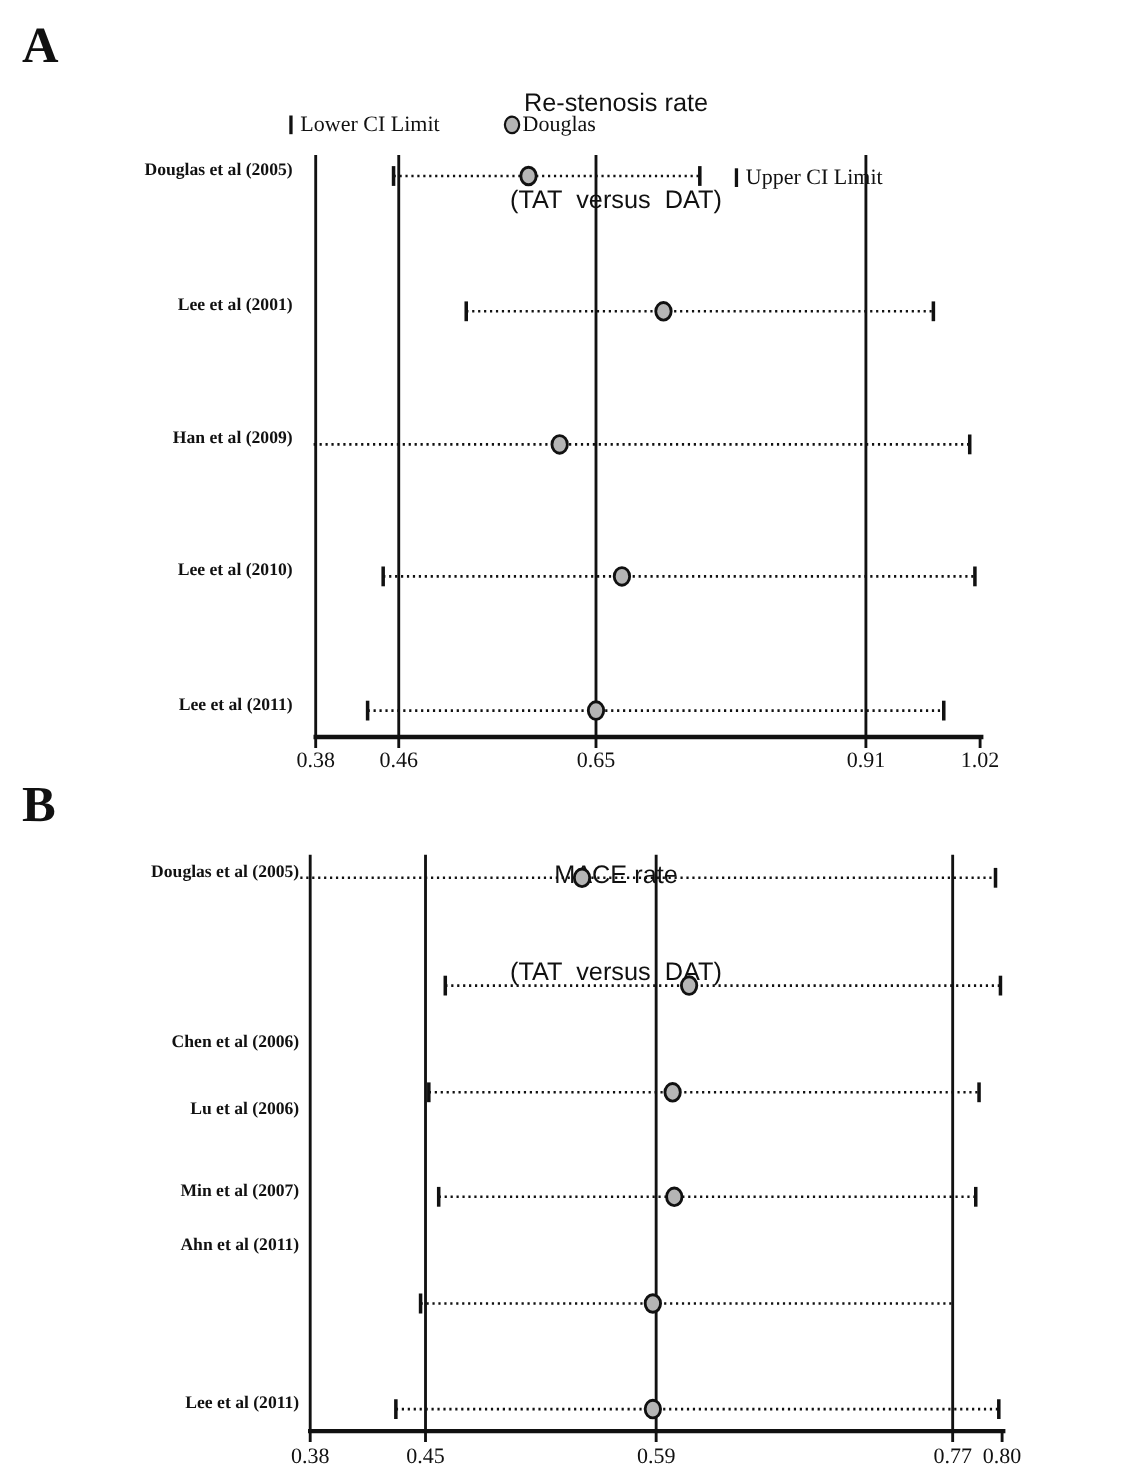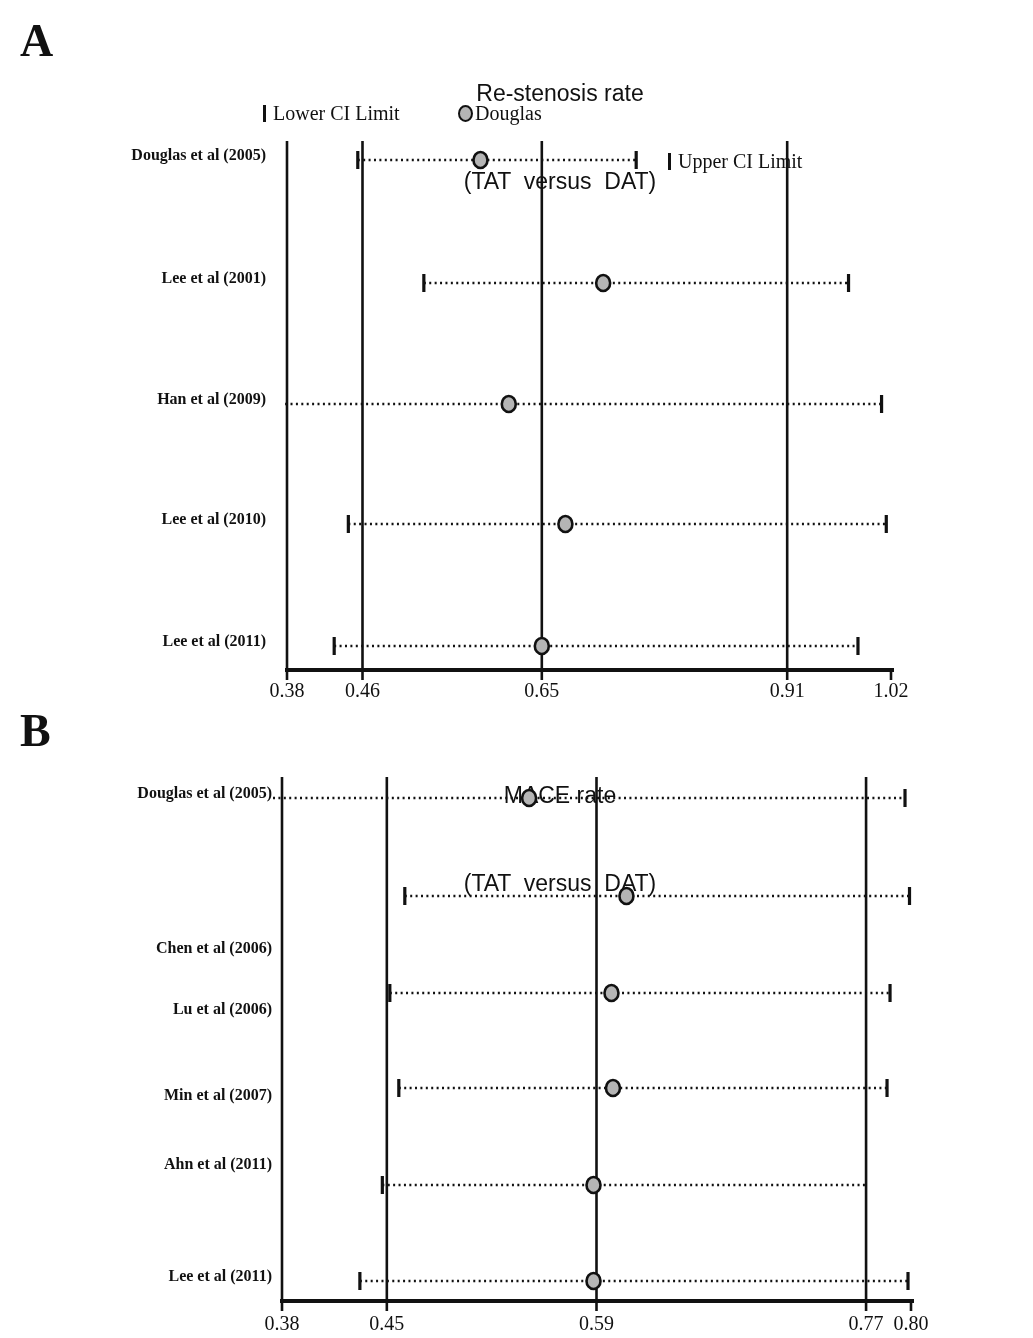--- a/index.html
+++ b/index.html
@@ -56,22 +56,22 @@
 
 <div id="labels">
     <div class="study-label" style="right: 767px; top: 146px;">Douglas et al (2005)</div>
     <div class="study-label" style="right: 767px; top: 269px;">Lee et al (2001)</div>
     <div class="study-label" style="right: 767px; top: 390px; text-align: right;">Han et al (2009)</div>
     <div class="study-label" style="right: 767px; top: 510px; text-align: right;">Lee et al (2010)</div>
     <div class="study-label" style="right: 767px; top: 632px;">Lee et al (2011)</div>
     <div class="study-label" style="right: 761px; top: 784px;">Douglas et al (2005)</div>
     <div class="study-label" style="right: 761px; top: 914px; margin-top: 25px;">Chen et al (2006)</div>
     <div class="study-label" style="right: 761px; top: 1000px;">Lu et al (2006)</div>
-    <div class="study-label" style="right: 761px; top: 1074px; margin-top: 12px;">Min et al (2007)</div>
-    <div class="study-label" style="right: 761px; top: 1155px;">Ahn et al (2011)</div>
+    <div class="study-label" style="right: 761px; top: 1074px;">Min et al (2007)</div>
+    <div class="study-label" style="right: 761px; top: 1123px;">Ahn et al (2011)</div>
     <div class="study-label" style="right: 761px; top: 1267px;">Lee et al (2011)</div>
   </div>
 
 <svg id="plot" width="1033" height="1338" viewBox="0 0 1033 1338">
     <line x1="287" y1="141" x2="287" y2="670" stroke="#111111" stroke-width="2.6"></line>
     <line x1="362.5" y1="141" x2="362.5" y2="670" stroke="#111111" stroke-width="2.6"></line>
     <line x1="541.8125" y1="141" x2="541.8125" y2="670" stroke="#111111" stroke-width="2.6"></line>
     <line x1="787.1875" y1="141" x2="787.1875" y2="670" stroke="#111111" stroke-width="2.6"></line>
     <line x1="285" y1="670" x2="894" y2="670" stroke="#111111" stroke-width="4"></line>
     <line x1="287" y1="670" x2="287" y2="680" stroke="#111111" stroke-width="2.6"></line>

